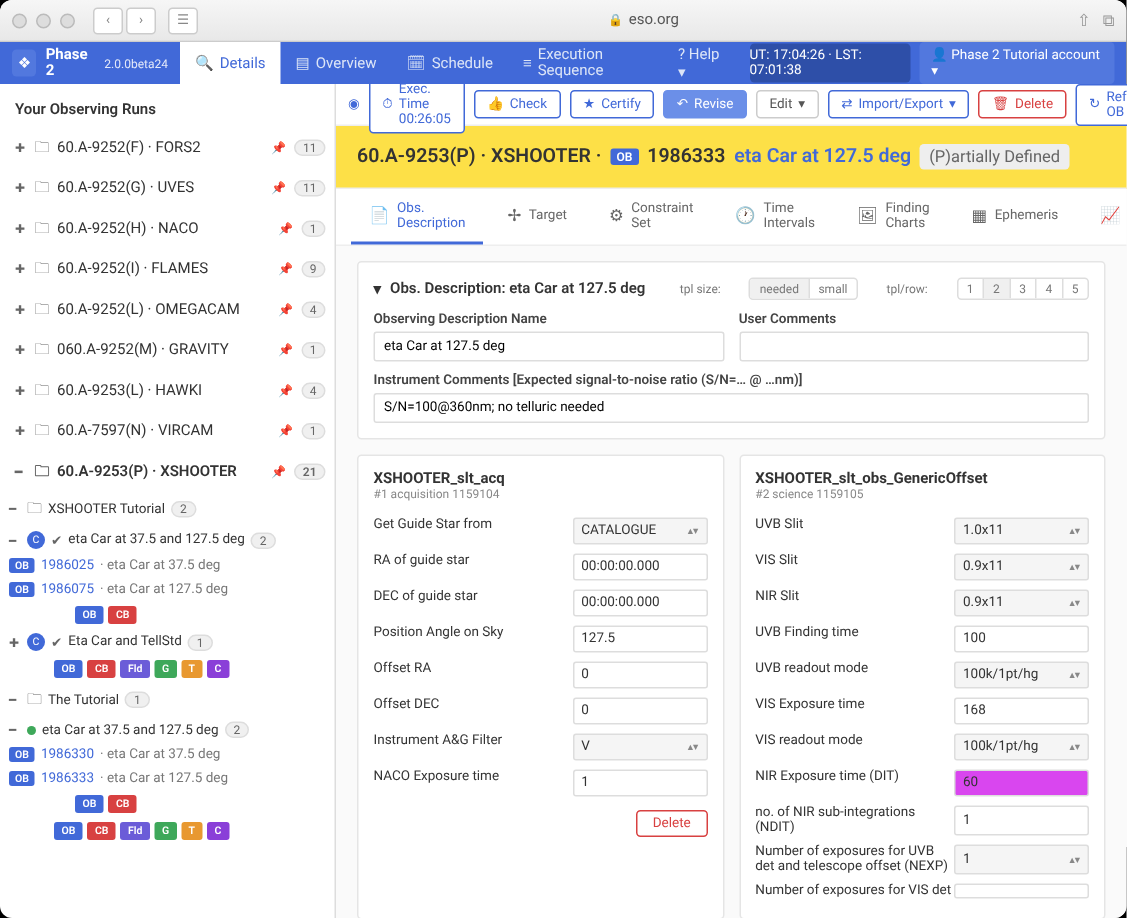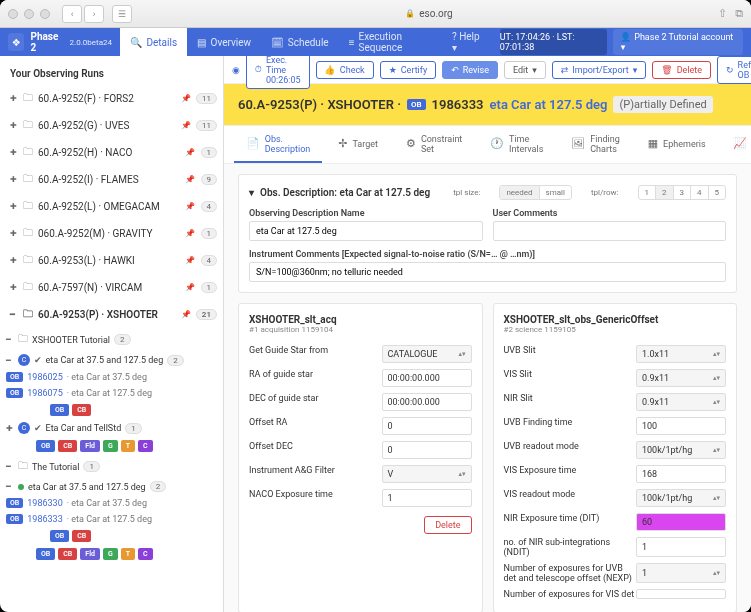--- a/index.html
+++ b/index.html
@@ -399,20 +399,26 @@
                     <span>00:00:00.000</span>
                   </div>
                 </div>
                 <div class="param">
                   <label>DEC of guide star</label>
                   <div class="val " style="background: rgb(255, 255, 255);">
                     <span>00:00:00.000</span>
                   </div>
                 </div>
                 <div class="param">
+                  <label>Position Angle on Sky</label>
+                  <div class="val " style="background: rgb(255, 255, 255);">
+                    <span>127.5</span>
+                  </div>
+                </div>
+                <div class="param">
                   <label>Offset RA</label>
                   <div class="val " style="background: rgb(255, 255, 255);">
                     <span>0</span>
                   </div>
                 </div>
                 <div class="param">
                   <label>Offset DEC</label>
                   <div class="val " style="background: rgb(255, 255, 255);">
                     <span>0</span>
                   </div>

